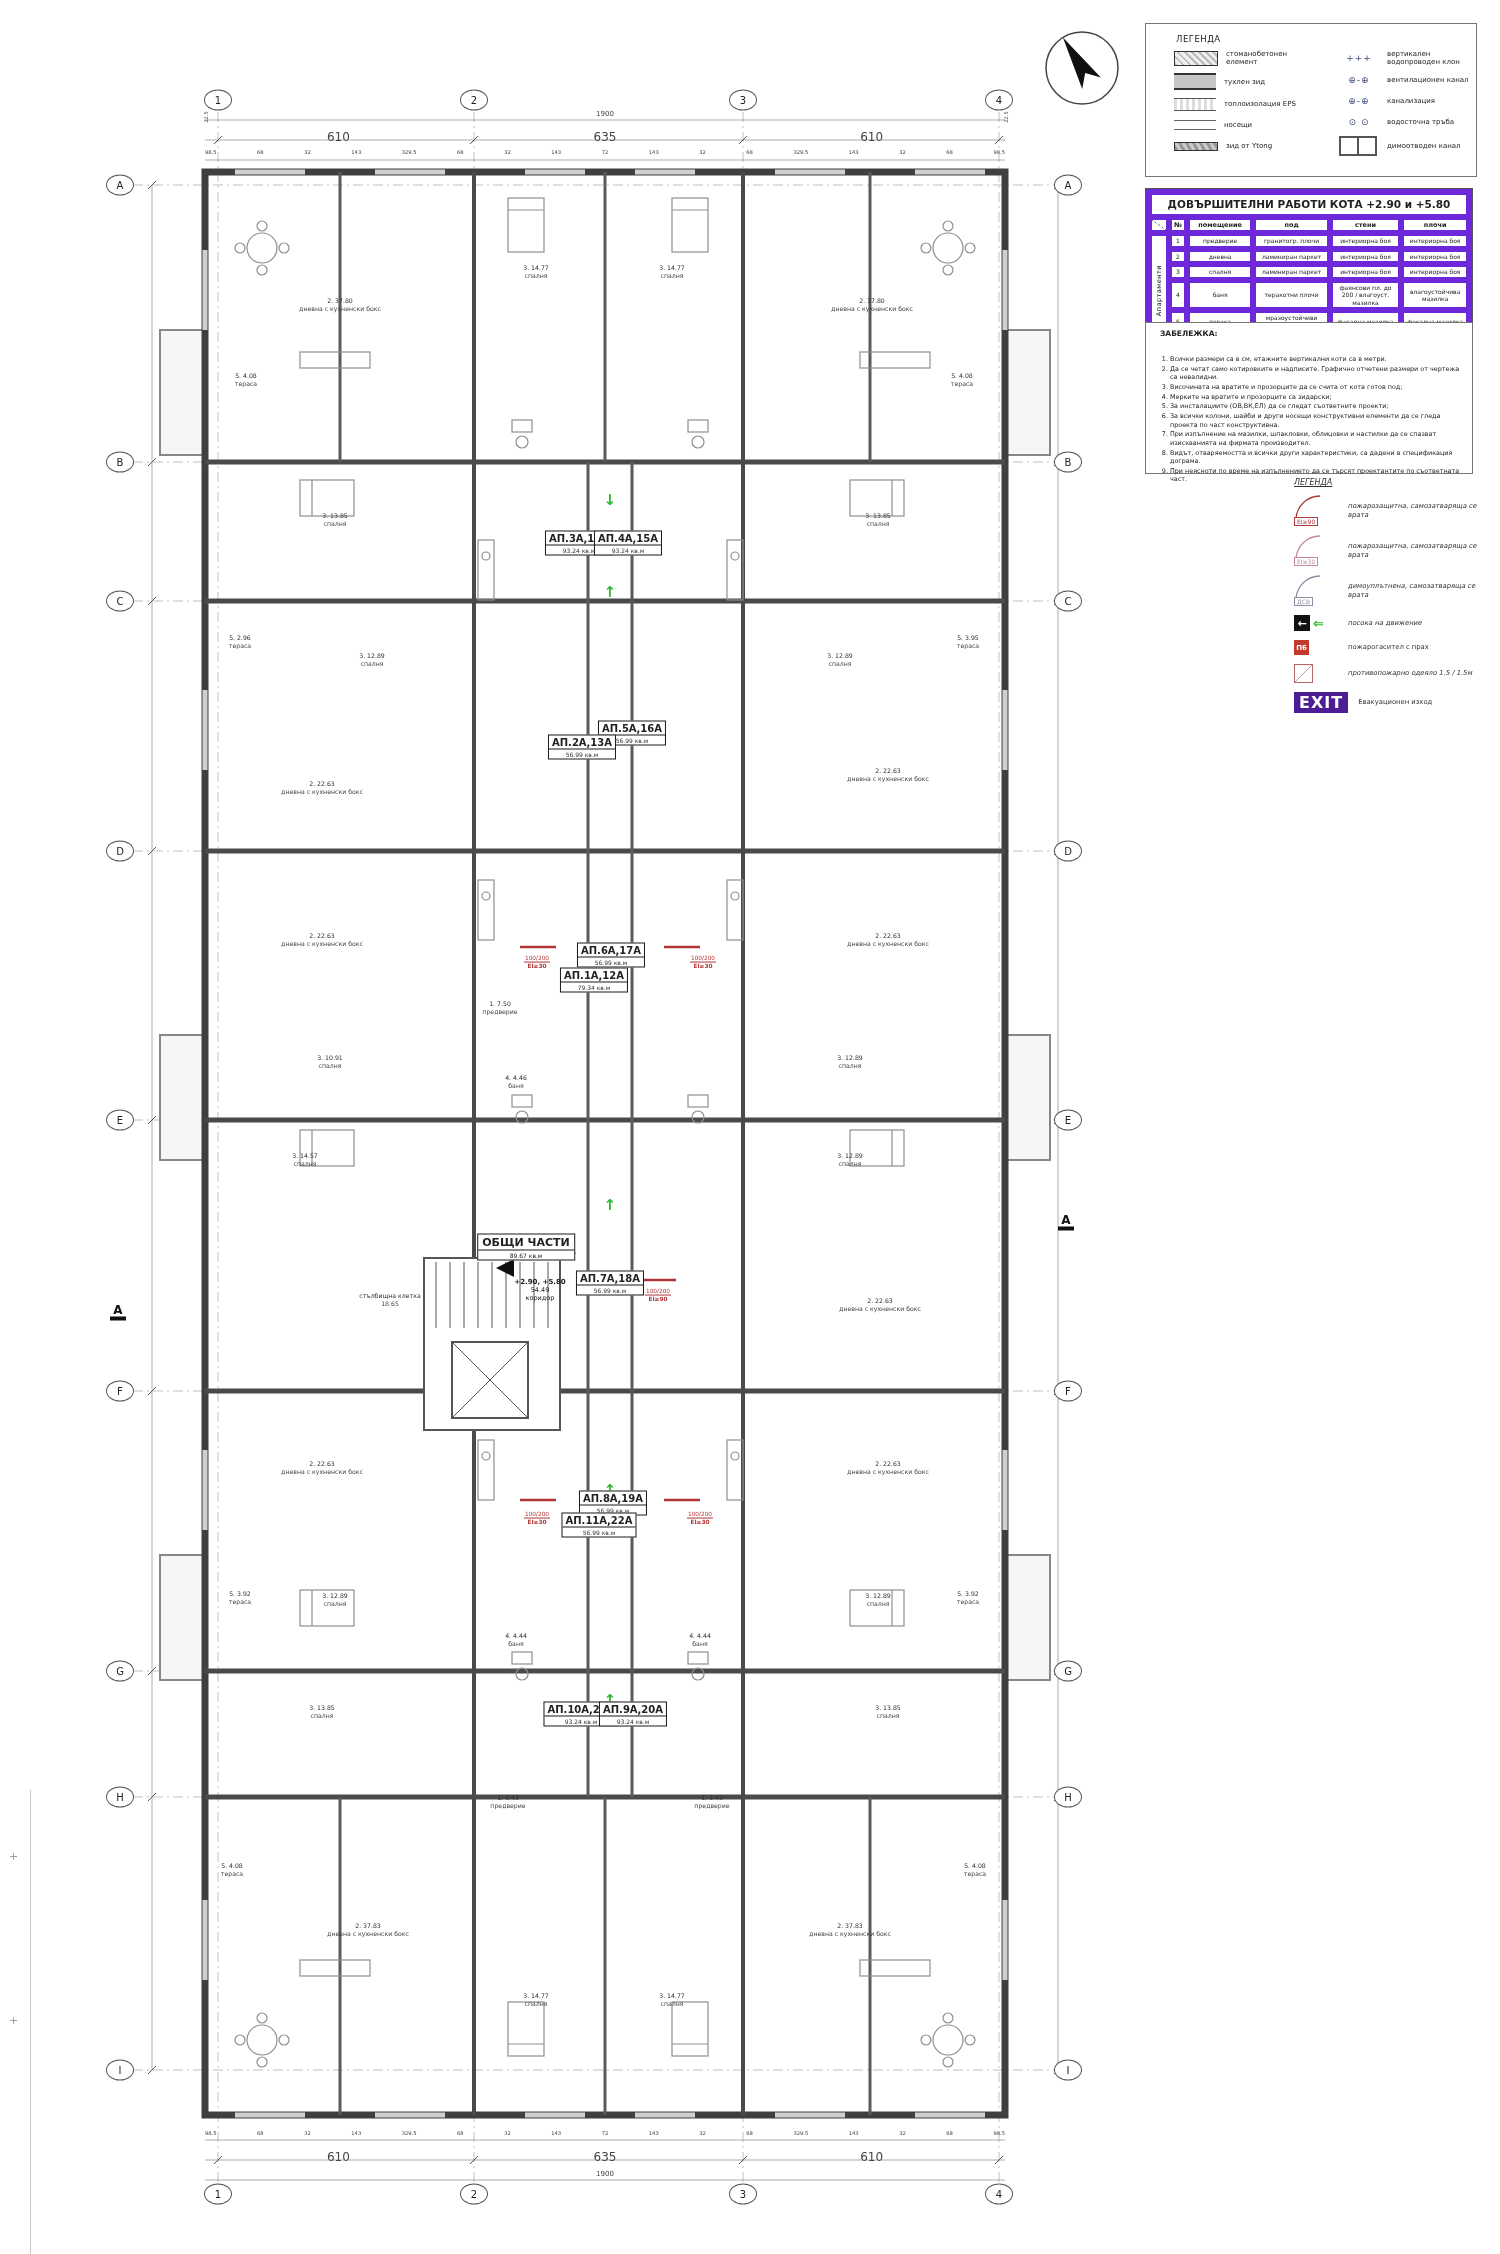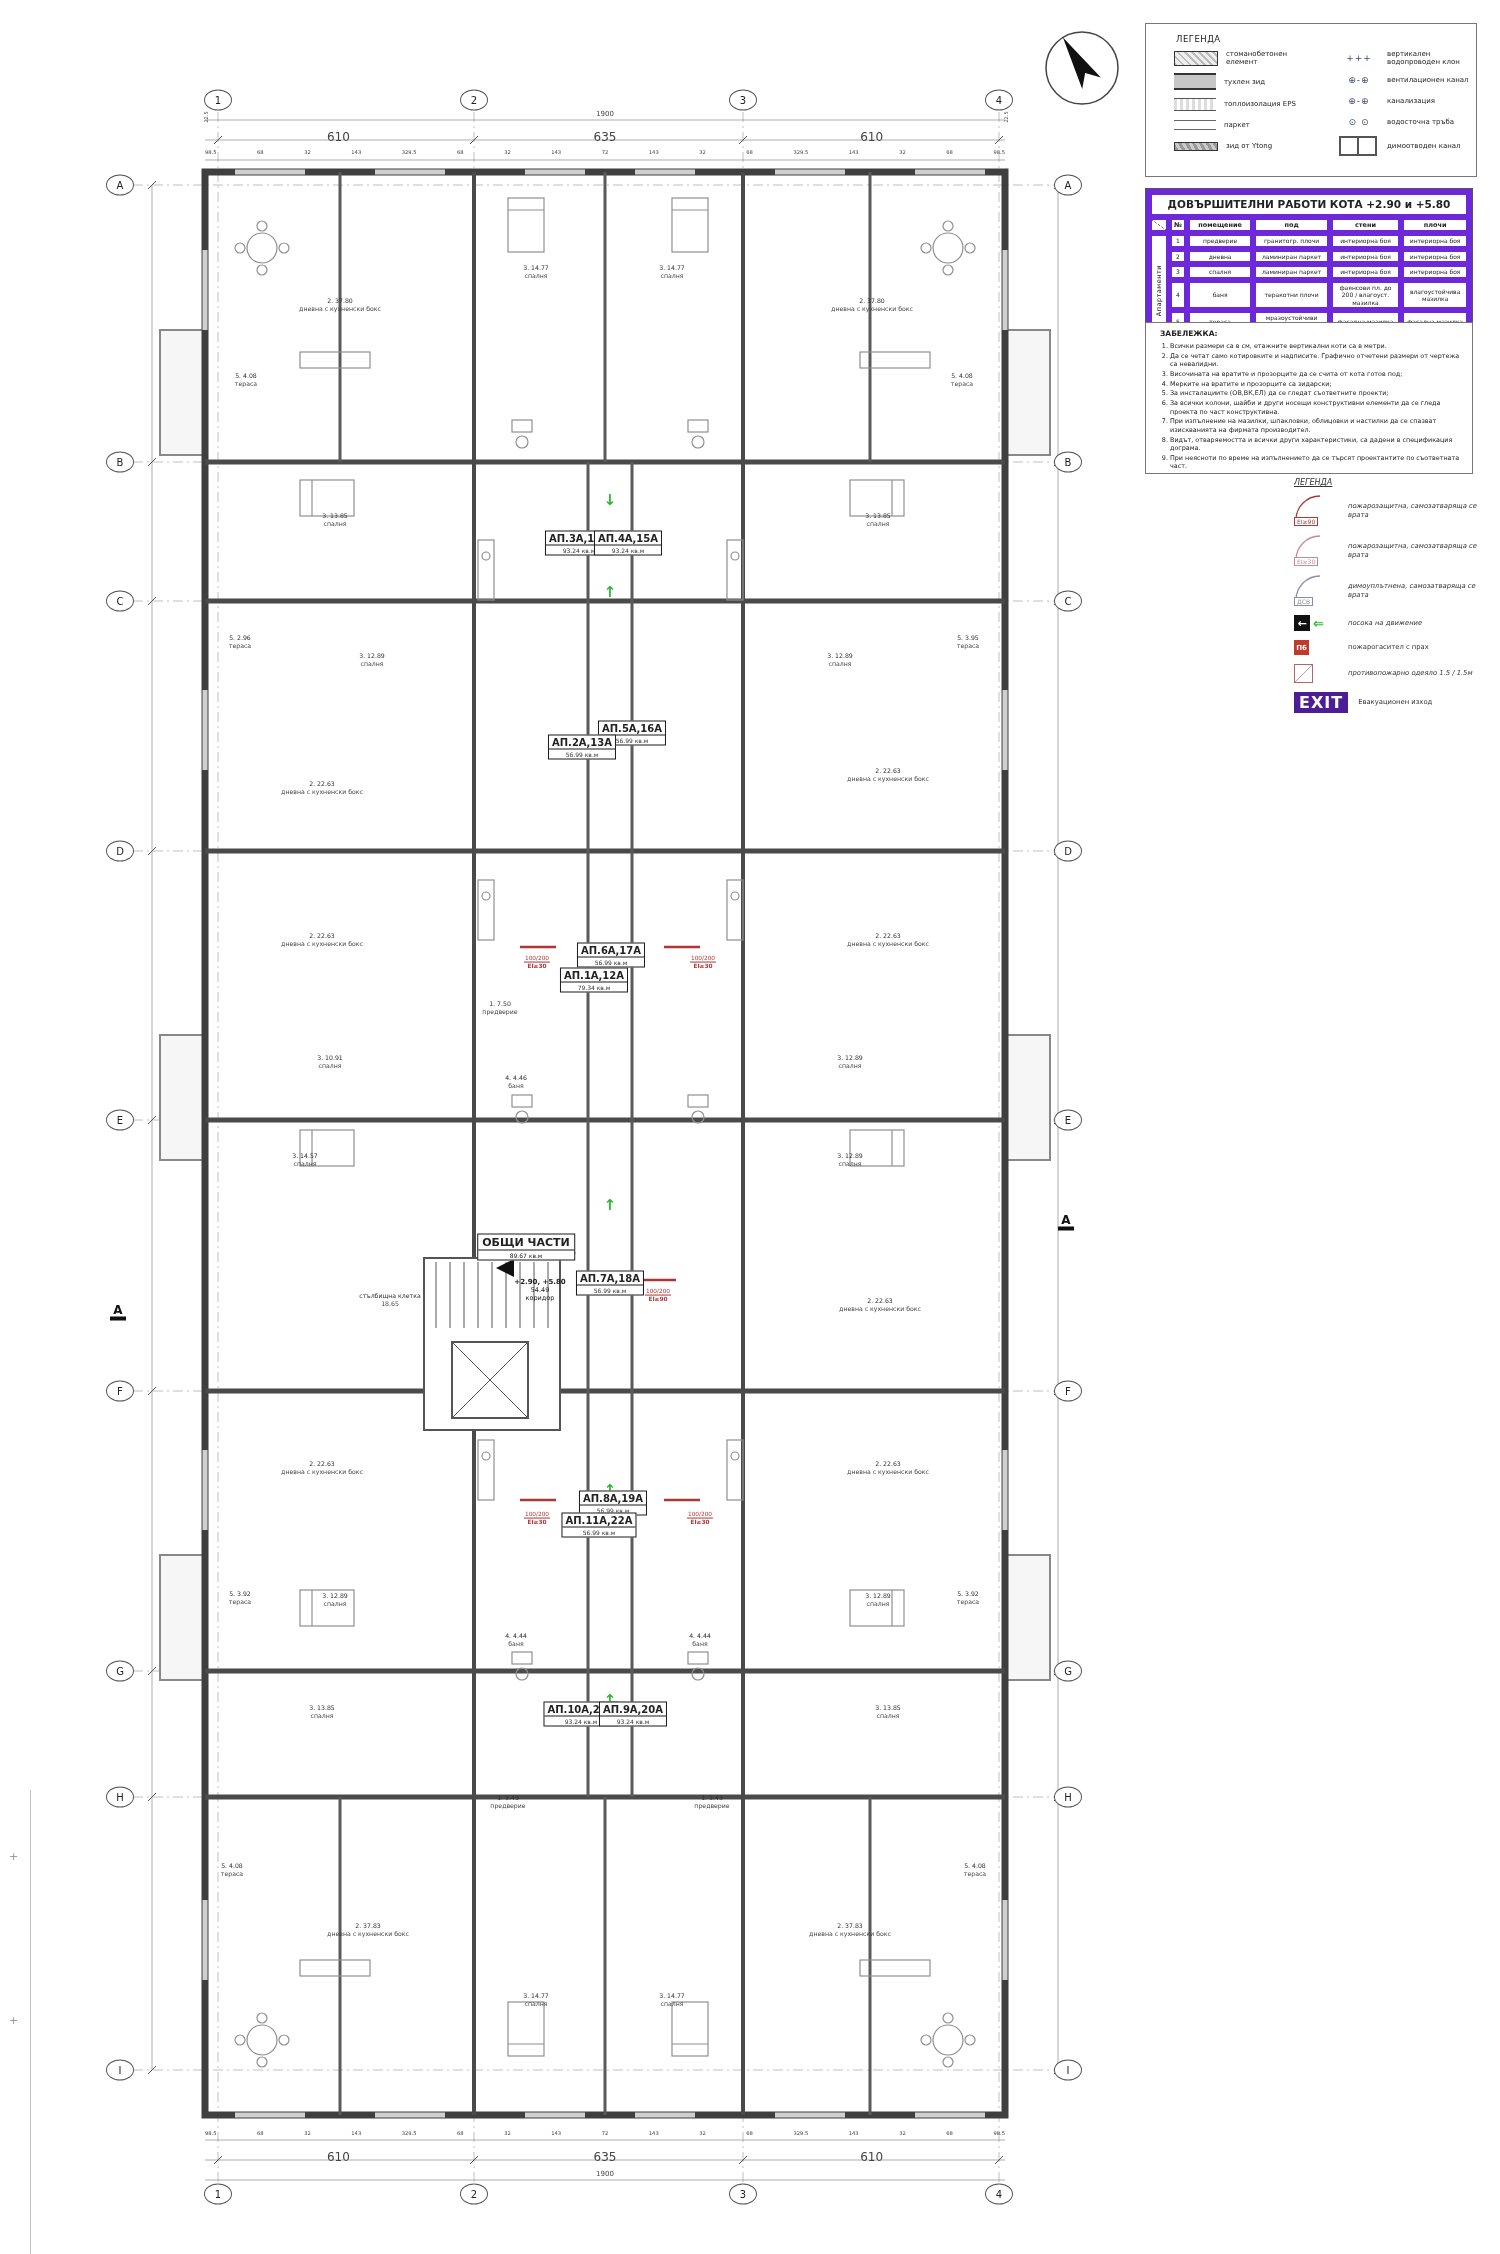--- a/index.html
+++ b/index.html
@@ -84,21 +84,21 @@
   table.wt{border-collapse:collapse;width:100%;font-size:6px;color:#222}
   .wt td{border:6px solid #6d28d9;padding:1px 2px;text-align:center;vertical-align:middle;line-height:1.25}
   .wt .wt-title td{font-size:10.5px;font-weight:bold;padding:3px 0;border-bottom:1px solid #555}
   .wt .wt-head td{font-weight:bold;font-size:6.5px}
   .wt .diag{background:linear-gradient(to top right,#fff 48%,#777 49%,#777 51%,#fff 52%)}
   .wt .grp{width:14px;padding:0}
   .wt .vtext{writing-mode:vertical-rl;transform:rotate(180deg);font-size:6.5px;letter-spacing:.5px}
 
   .notes{left:1145px;top:322px;width:326px;height:150px;font-size:6.4px;line-height:1.35}
   .notes-title{font-weight:bold;font-size:7.5px;margin:6px 0 3px 14px}
-  .notes ol{margin:3px 6px 0 24px;padding:0}
+  .notes ol{margin:16px 6px 0 24px;padding:0}
   .notes li{margin-bottom:1px;text-align:left}
 
   .legend2{position:absolute;left:1294px;top:478px;width:200px;font-size:6.8px}
   .legend2-title{font-style:italic;text-decoration:underline;font-size:8px;margin-bottom:8px;color:#333}
   .fl-row{display:flex;align-items:center;gap:10px;margin-bottom:9px}
   .fl-symcell{flex:0 0 44px;display:flex;flex-direction:column;align-items:flex-start}
   .fl-label{font-style:italic;color:#333;line-height:1.2}
   .door-arc{display:block}
   .door-tag{font-size:6px;border:1px solid currentColor;padding:0 2px;margin-top:-4px;background:#fff}
   .c-ei90{color:#a83a3a}.c-ei30{color:#c38b97}.c-dsv{color:#8d8da5}
@@ -834,21 +834,21 @@
         <div class="lg-item">
             <span class="sw sw-brick"></span>
             <span class="lab">тухлен зид</span>
           </div>
         <div class="lg-item">
             <span class="sw sw-eps"></span>
             <span class="lab">топлоизолация EPS</span>
           </div>
         <div class="lg-item">
             <span class="sw sw-parapet"></span>
-            <span class="lab">паркет</span>
+            <span class="lab">носещи</span>
           </div>
         <div class="lg-item">
             <span class="sw sw-ytong"></span>
             <span class="lab">зид от Ytong</span>
           </div>
       </div>
       <div class="legend1-col">
         <div class="lg-item">
             <span class="sym">+++</span>
             <span class="lab">вертикален водопроводен клон</span>

